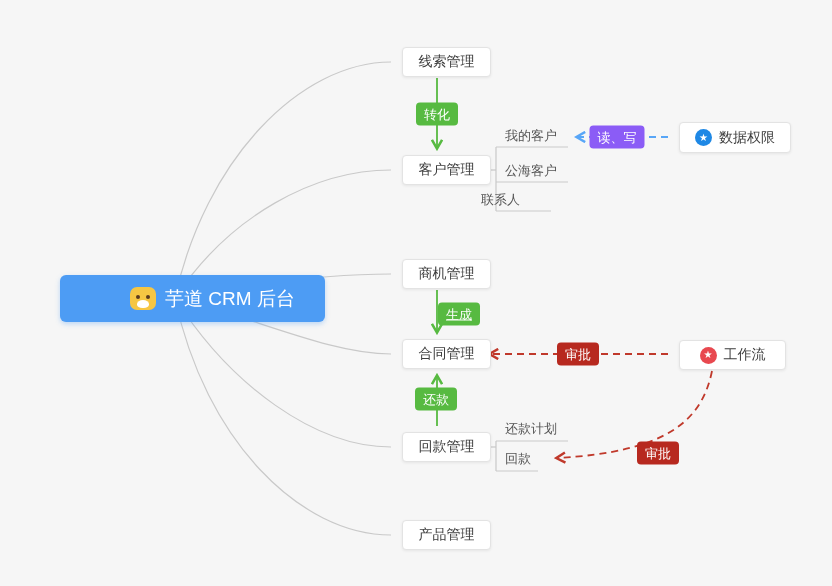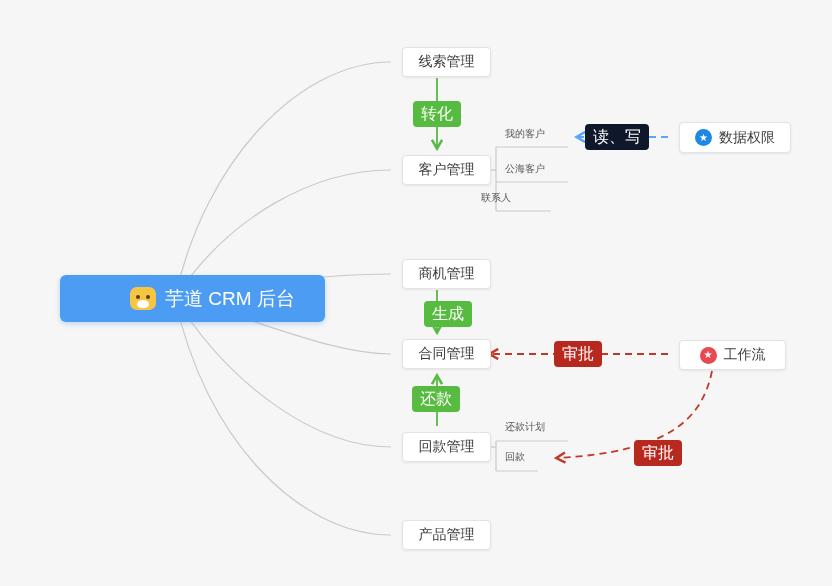--- a/index.html
+++ b/index.html
@@ -22,29 +22,29 @@
     background:#4d9cf4;border-radius:6px;color:#fff;
     display:flex;align-items:center;justify-content:center;gap:9px;
     font-size:19px;box-shadow:0 2px 5px rgba(77,156,244,.35);padding-left:40px;
   }
   .dog{width:26px;height:23px;background:#f6c643;border-radius:7px;position:relative;flex:0 0 auto;}
   .dog::before{content:"";position:absolute;width:4px;height:4px;border-radius:50%;
     background:#5b3a1e;left:6px;top:8px;box-shadow:10px 0 0 #5b3a1e;}
   .dog::after{content:"";position:absolute;width:12px;height:8px;background:#fff;
     border-radius:50% 50% 45% 45%;left:7px;bottom:2px;}
   .child{
-    position:absolute;z-index:2;font-size:10px;color:#555;white-space:nowrap;
+    position:absolute;z-index:2;font-size:13px;color:#555;white-space:nowrap;
   }
   .badge{
     position:absolute;z-index:3;transform:translate(-50%,-50%);
-    color:#fff;font-size:16px;line-height:1;padding:5px 8px;border-radius:4px;
+    color:#fff;font-size:13px;line-height:1;padding:5px 8px;border-radius:4px;
     white-space:nowrap;
   }
   .badge.green{background:#57ba41;}
-  .badge.blue{background:#0f172a;}
+  .badge.blue{background:#8b5cf6;}
   .badge.red{background:#b7291f;padding-left:8px;}
   .side{gap:7px;font-size:14px;}
   .star-circle{
     width:17px;height:17px;border-radius:50%;color:#fff;font-size:10px;
     display:flex;align-items:center;justify-content:center;flex:0 0 auto;line-height:1;
   }
   .star-circle.blue{background:#1e88e5;}
   .star-circle.red{background:#e8484f;}
 </style>
 </head>
@@ -118,21 +118,21 @@
     </div>
 
   <div class="child" style="left:505px;top:127px;">我的客户</div>
   <div class="child" style="left:505px;top:162px;">公海客户</div>
   <div class="child" style="left:481px;top:191px;">联系人</div>
 
   <div class="child" style="left:505px;top:420px;">还款计划</div>
   <div class="child" style="left:505px;top:450px;">回款</div>
 
   <div class="badge green" style="left:437px;top:114px;">转化</div>
-  <div class="badge green" style="left:448px;top:314px;">生成</div>
+  <div class="badge green" style="left:459px;top:314px;text-decoration:underline;">生成</div>
   <div class="badge green" style="left:436px;top:399px;">还款</div>
   <div class="badge blue" style="left:617px;top:137px;">读、写</div>
   <div class="badge red" style="left:578px;top:354px;">审批</div>
   <div class="badge red" style="left:658px;top:453px;">审批</div>
 
   <div class="node side" style="left:668px;top:122px;width:112px;height:31px;">
     <span class="star-circle blue">★</span>
     <span>数据权限</span>
   </div>
   <div class="node side" style="left:668px;top:340px;width:107px;height:30px;">

